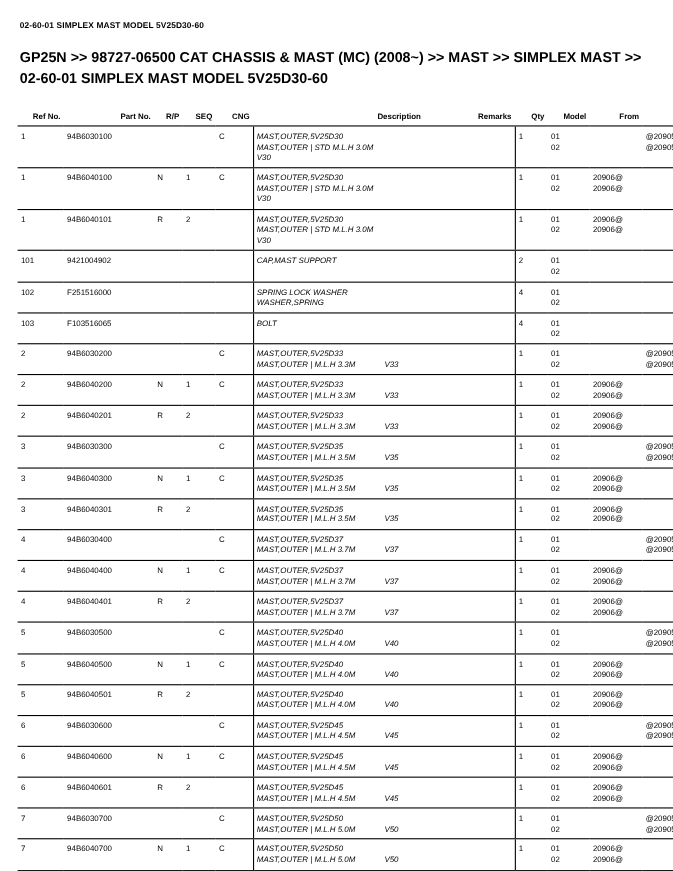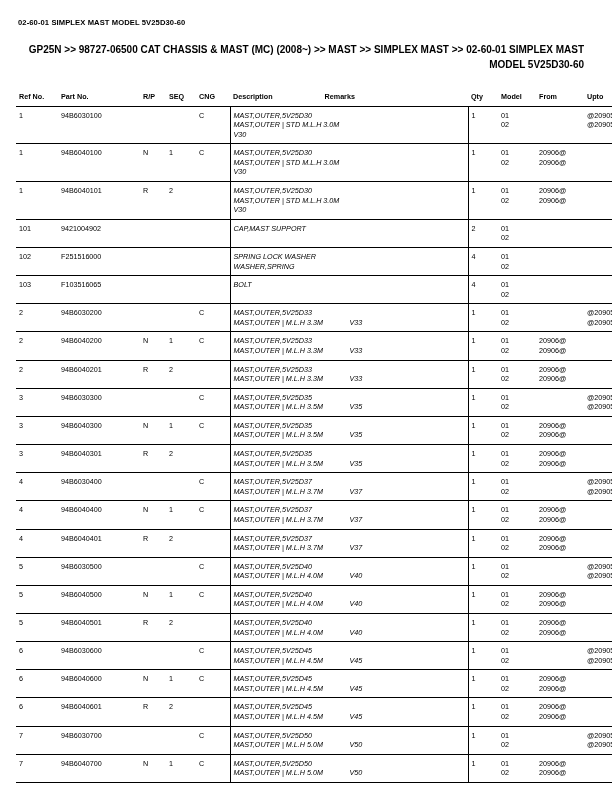--- a/index.html
+++ b/index.html
@@ -24,45 +24,44 @@
     position: relative;
     border-radius: 20px;
   }
   .doc-title {
     font-size: 7.6px;
     font-weight: bold;
     margin: 4px 0 0 4px;
     letter-spacing: 0.1px;
   }
   .breadcrumb {
-    font-size: 10px;
+    font-size: 13px;
     font-weight: bold;
     margin: 16px 0 0 4px;
     line-height: 1.45;
     max-width: 575px;
-    text-align: right;
   }
   table.parts {
     border-collapse: collapse;
     width: 584px;
     margin-top: 16px;
     margin-left: 2px;
     table-layout: fixed;
   }
   table.parts th, table.parts td {
     border: 1px solid #000000;
     padding: 0;
     vertical-align: top;
     font-size: 7.2px;
     line-height: 1.33;
   }
   table.parts th {
     font-weight: bold;
     padding: 4px 3px 4px 3px;
-    text-align: left;
+    text-align: right;
     border-top: none;
     border-left: none;
     border-right: none;
     border-bottom: 1px solid #000;
     white-space: nowrap;
   }
   
   table.parts thead tr th { border: none; border-bottom: 1px solid #000; }
 
   table.parts tbody td {

